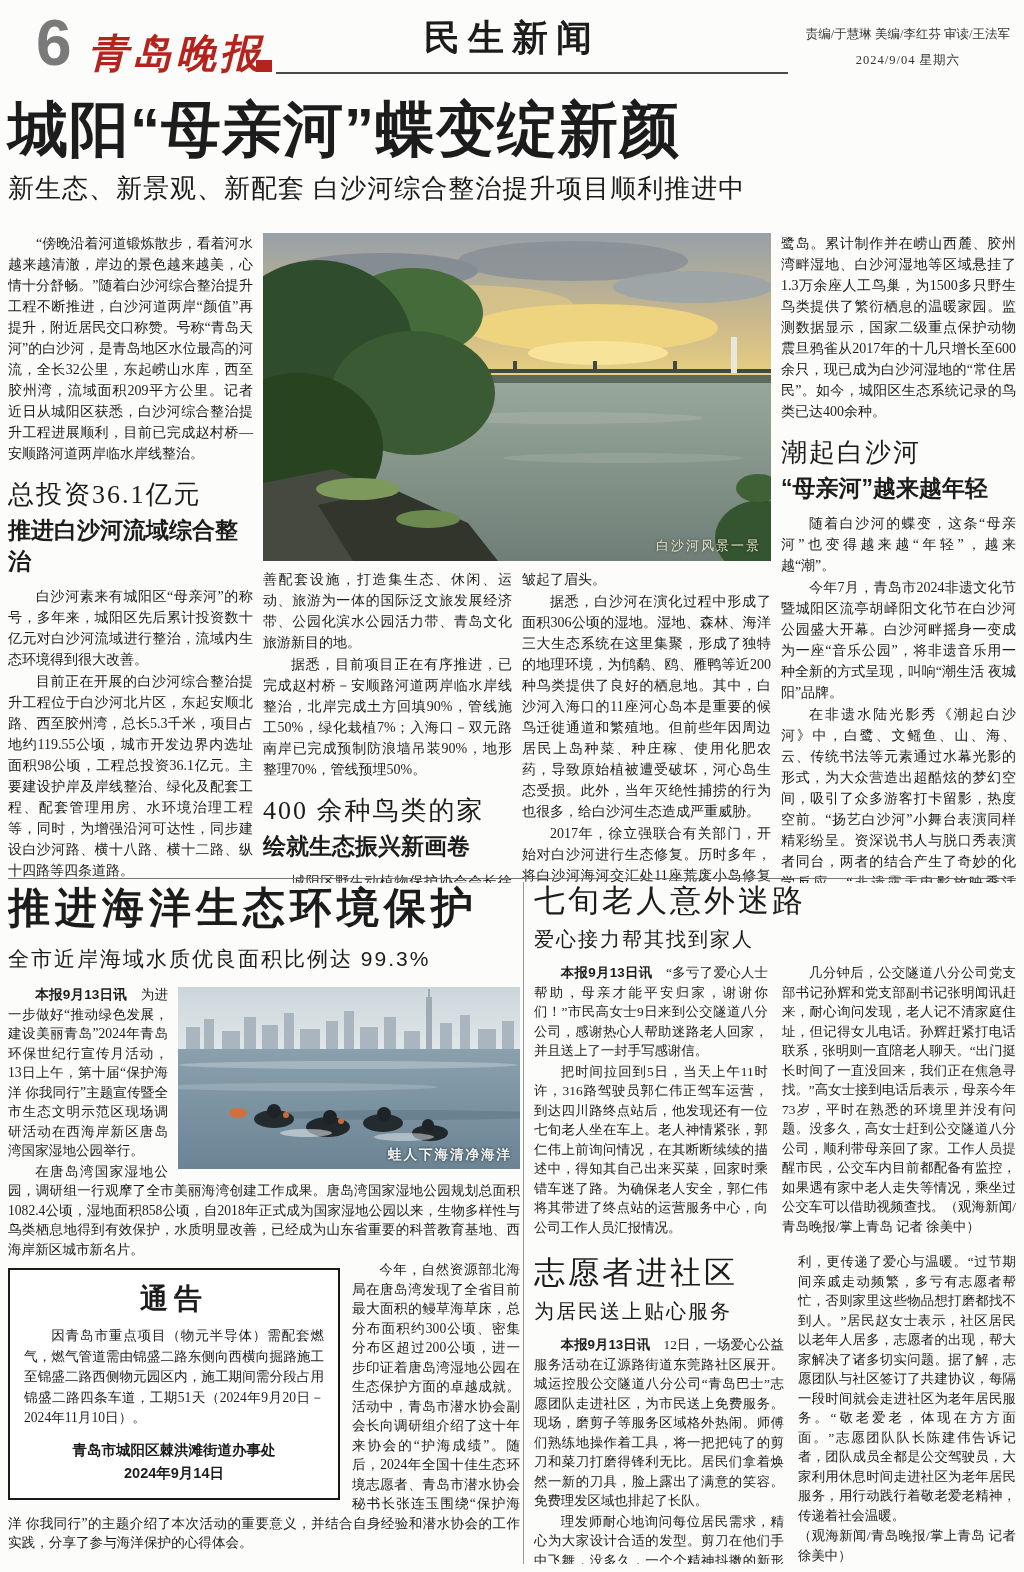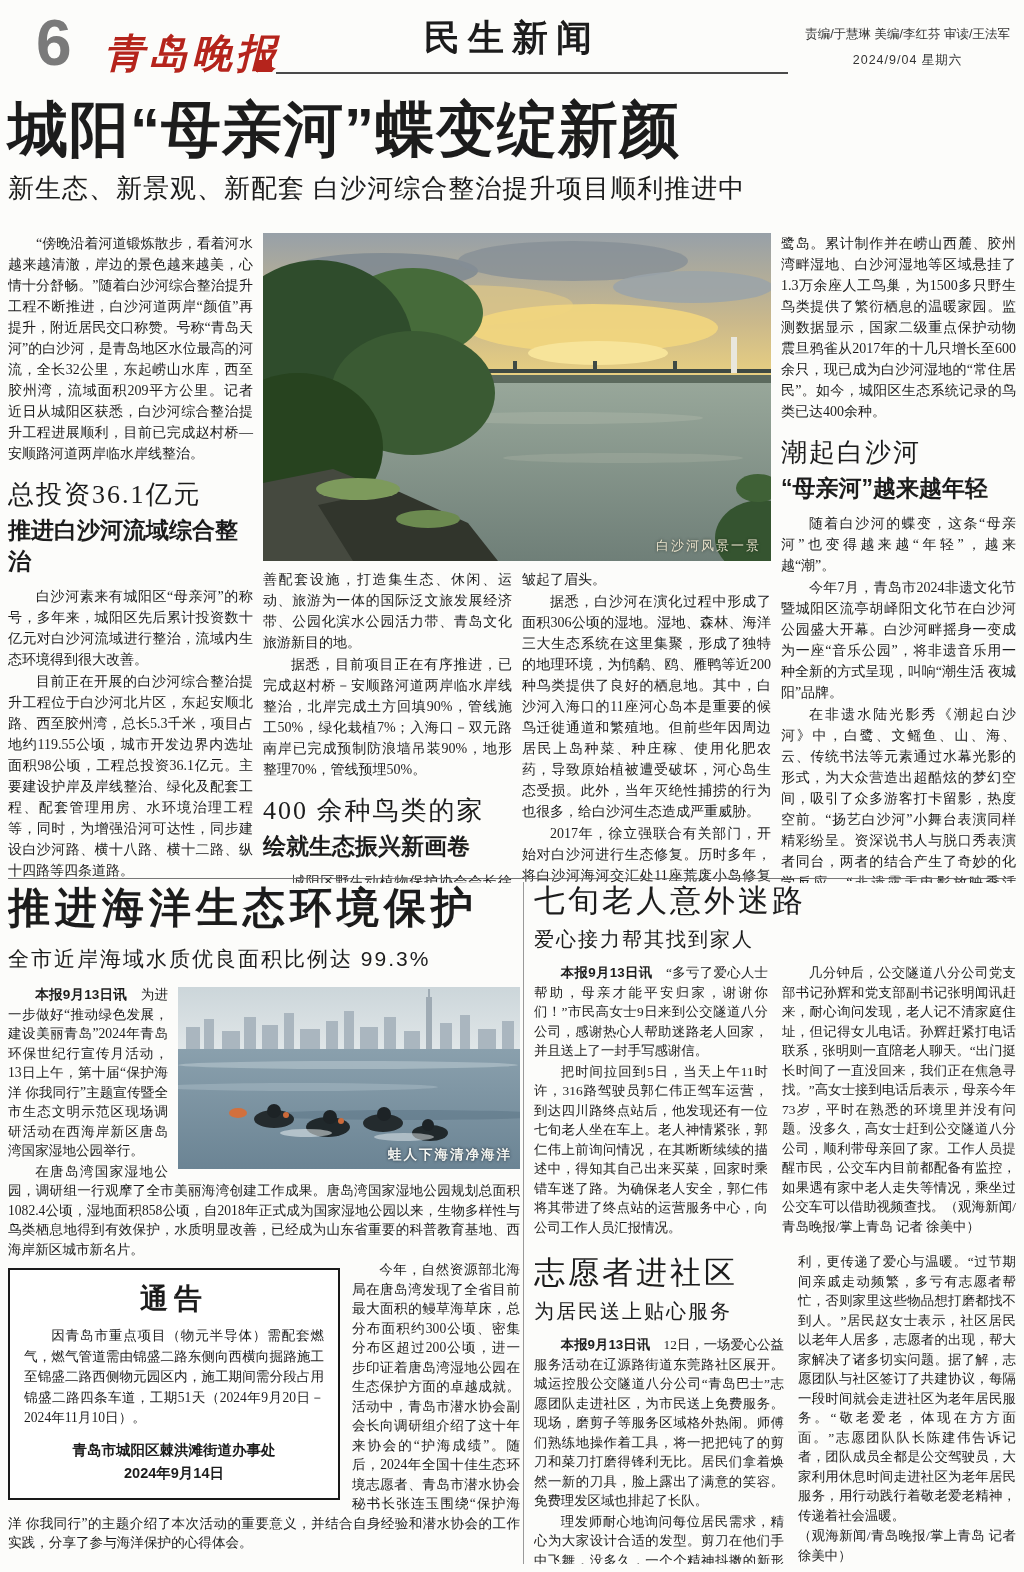--- a/index.html
+++ b/index.html
@@ -2,28 +2,28 @@
 <html><head>
 <meta charset="utf-8">
 <style>
   html,body { margin:0; padding:0; background:#e9e9e7; }
   .page { position:relative; width:1024px; height:1572px; margin:0 auto; background:#fcfcfa;
           font-family:"Liberation Serif",serif; color:#1c1c1c; overflow:hidden; }
 
   
   .page-num { position:absolute; left:36px; top:6px; font-size:64px; font-weight:700; color:#7a7a7a;
               font-family:"Liberation Sans",sans-serif; }
-  .logo { position:absolute; left:104px; top:26px; font-size:40px; font-weight:800; color:#b5241c;
+  .logo { position:absolute; left:88px; top:26px; font-size:40px; font-weight:800; color:#b5241c;
           font-style:italic; letter-spacing:4px; }
   .logo-mark { position:absolute; left:256px; top:60px; width:16px; height:12px; background:#b5241c; }
   .section-title { position:absolute; left:0; right:0; top:14px; text-align:center; font-size:36px;
                    font-weight:800; letter-spacing:8px; font-family:"Liberation Sans",sans-serif; }
   .header-rule { position:absolute; left:276px; top:72px; width:512px; border-top:2px solid #4a4a4a; }
   .editors { position:absolute; right:14px; top:26px; font-size:12.5px; color:#333; text-align:center;
-             font-family:Liberation Sans, sans-serif; }
+             font-family:Liberation Serif, serif; }
   .editors .date { margin-top:9px; letter-spacing:1px; }
 
   
   .main-article { position:absolute; left:8px; top:96px; width:1008px; }
   .headline { font-family:"Liberation Sans",sans-serif; font-weight:900; font-size:60px; line-height:1.12;
               letter-spacing:1px; }
   .subhead { font-family:"Liberation Sans",sans-serif; font-size:26px; margin-top:8px; letter-spacing:1px; }
   .main-cols { display:flex; gap:10px; margin-top:27px; height:650px; overflow:hidden; }
   .mcol1 { width:250px; }
   .mmid  { width:508px; }

